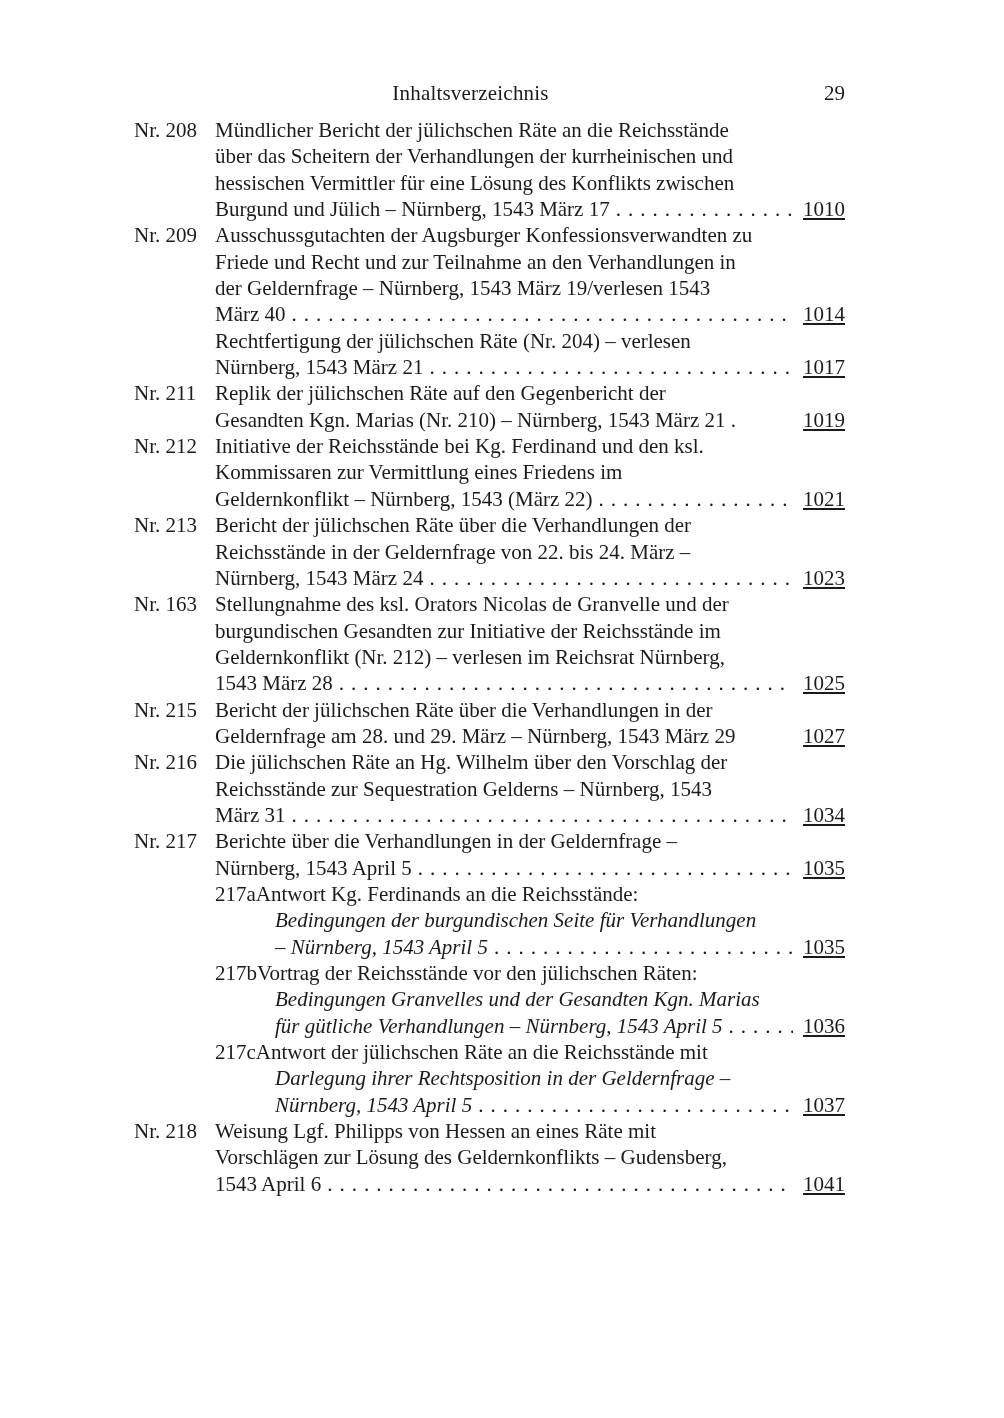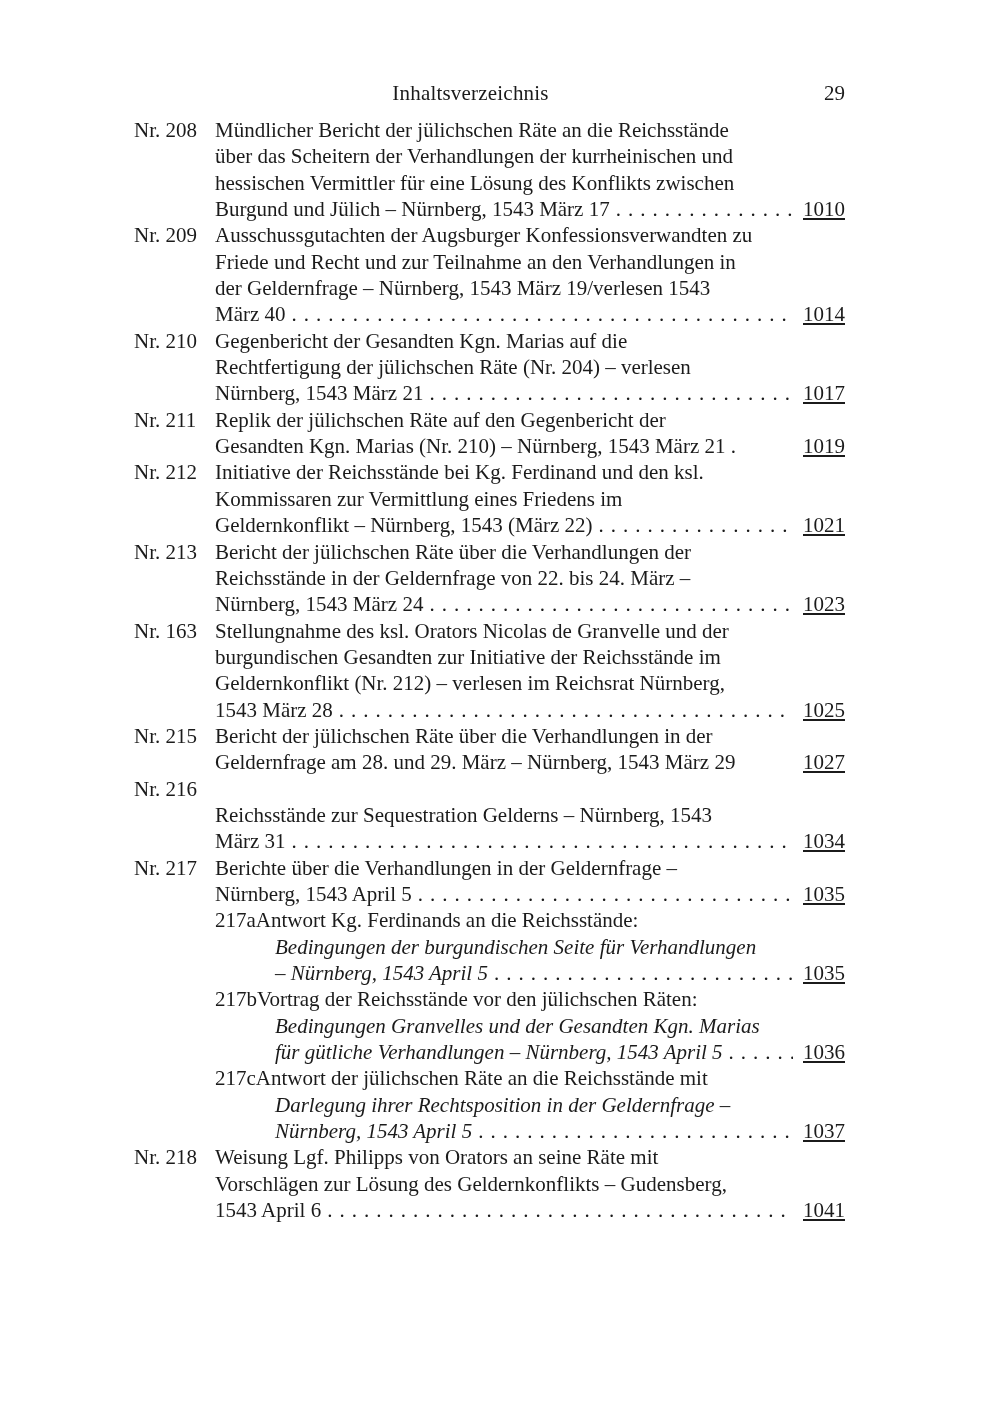--- a/index.html
+++ b/index.html
@@ -98,21 +98,20 @@
         <div class="line"><span class="num-label"></span><span class="text">hessischen Vermittler für eine Lösung des Konflikts zwischen</span></div>
         <div class="line"><span class="num-label"></span><span class="text">Burgund und Jülich – Nürnberg, 1543 März 17</span><span class="leader">................................................................................</span><span class="page-ref">1010</span></div>
       </div>
       <div class="entry">
         <div class="line"><span class="num-label">Nr. 209</span><span class="text">Ausschussgutachten der Augsburger Konfessionsverwandten zu</span></div>
         <div class="line"><span class="num-label"></span><span class="text">Friede und Recht und zur Teilnahme an den Verhandlungen in</span></div>
         <div class="line"><span class="num-label"></span><span class="text">der Geldernfrage – Nürnberg, 1543 März 19/verlesen 1543</span></div>
         <div class="line"><span class="num-label"></span><span class="text">März 40</span><span class="leader">................................................................................</span><span class="page-ref">1014</span></div>
       </div>
       <div class="entry">
-        <div class="line"><span class="num-label">Nr. 210</span><span class="text">Gegenbericht der Gesandten Kgn. Marias auf die</span></div>
         <div class="line"><span class="num-label"></span><span class="text">Rechtfertigung der jülichschen Räte (Nr. 204) – verlesen</span></div>
         <div class="line"><span class="num-label"></span><span class="text">Nürnberg, 1543 März 21</span><span class="leader">................................................................................</span><span class="page-ref">1017</span></div>
       </div>
       <div class="entry">
         <div class="line"><span class="num-label">Nr. 211</span><span class="text">Replik der jülichschen Räte auf den Gegenbericht der</span></div>
         <div class="line"><span class="num-label"></span><span class="text">Gesandten Kgn. Marias (Nr. 210) – Nürnberg, 1543 März 21 .</span><span class="leader"></span><span class="page-ref">1019</span></div>
       </div>
       <div class="entry">
         <div class="line"><span class="num-label">Nr. 212</span><span class="text">Initiative der Reichsstände bei Kg. Ferdinand und den ksl.</span></div>
         <div class="line"><span class="num-label"></span><span class="text">Kommissaren zur Vermittlung eines Friedens im</span></div>
@@ -127,21 +126,21 @@
         <div class="line"><span class="num-label">Nr. 163</span><span class="text">Stellungnahme des ksl. Orators Nicolas de Granvelle und der</span></div>
         <div class="line"><span class="num-label"></span><span class="text">burgundischen Gesandten zur Initiative der Reichsstände im</span></div>
         <div class="line"><span class="num-label"></span><span class="text">Geldernkonflikt (Nr. 212) – verlesen im Reichsrat Nürnberg,</span></div>
         <div class="line"><span class="num-label"></span><span class="text">1543 März 28</span><span class="leader">................................................................................</span><span class="page-ref">1025</span></div>
       </div>
       <div class="entry">
         <div class="line"><span class="num-label">Nr. 215</span><span class="text">Bericht der jülichschen Räte über die Verhandlungen in der</span></div>
         <div class="line"><span class="num-label"></span><span class="text">Geldernfrage am 28. und 29. März – Nürnberg, 1543 März 29</span><span class="leader"></span><span class="page-ref">1027</span></div>
       </div>
       <div class="entry">
-        <div class="line"><span class="num-label">Nr. 216</span></div>
+        <div class="line"><span class="num-label">Nr. 216</span><span class="text">Die jülichschen Räte an Hg. Wilhelm über den Vorschlag der</span></div>
         <div class="line"><span class="num-label"></span><span class="text">Reichsstände zur Sequestration Gelderns – Nürnberg, 1543</span></div>
         <div class="line"><span class="num-label"></span><span class="text">März 31</span><span class="leader">................................................................................</span><span class="page-ref">1034</span></div>
       </div>
       <div class="entry">
         <div class="line"><span class="num-label">Nr. 217</span><span class="text">Berichte über die Verhandlungen in der Geldernfrage –</span></div>
         <div class="line"><span class="num-label"></span><span class="text">Nürnberg, 1543 April 5</span><span class="leader">................................................................................</span><span class="page-ref">1035</span></div>
       </div>
       <div class="entry">
         <div class="line"><span class="num-label"></span><span class="sub-label">217a</span><span class="text">Antwort Kg. Ferdinands an die Reichsstände:</span></div>
         <div class="line"><span class="num-label"></span><span class="sub-label"></span><span class="text subcont">Bedingungen der burgundischen Seite für Verhandlungen</span></div>
@@ -151,18 +150,18 @@
         <div class="line"><span class="num-label"></span><span class="sub-label">217b</span><span class="text">Vortrag der Reichsstände vor den jülichschen Räten:</span></div>
         <div class="line"><span class="num-label"></span><span class="sub-label"></span><span class="text subcont">Bedingungen Granvelles und der Gesandten Kgn. Marias</span></div>
         <div class="line"><span class="num-label"></span><span class="sub-label"></span><span class="text subcont">für gütliche Verhandlungen – Nürnberg, 1543 April 5</span><span class="leader">................................................................................</span><span class="page-ref">1036</span></div>
       </div>
       <div class="entry">
         <div class="line"><span class="num-label"></span><span class="sub-label">217c</span><span class="text">Antwort der jülichschen Räte an die Reichsstände mit</span></div>
         <div class="line"><span class="num-label"></span><span class="sub-label"></span><span class="text subcont">Darlegung ihrer Rechtsposition in der Geldernfrage –</span></div>
         <div class="line"><span class="num-label"></span><span class="sub-label"></span><span class="text subcont">Nürnberg, 1543 April 5</span><span class="leader">................................................................................</span><span class="page-ref">1037</span></div>
       </div>
       <div class="entry">
-        <div class="line"><span class="num-label">Nr. 218</span><span class="text">Weisung Lgf. Philipps von Orators an seine Räte mit</span></div>
+        <div class="line"><span class="num-label">Nr. 218</span><span class="text">Weisung Lgf. Philipps von Hessen an eines Räte mit</span></div>
         <div class="line"><span class="num-label"></span><span class="text">Vorschlägen zur Lösung des Geldernkonflikts – Gudensberg,</span></div>
         <div class="line"><span class="num-label"></span><span class="text">1543 April 6</span><span class="leader">................................................................................</span><span class="page-ref">1041</span></div>
       </div>
     </main>
 </div>
 
 </body></html>

